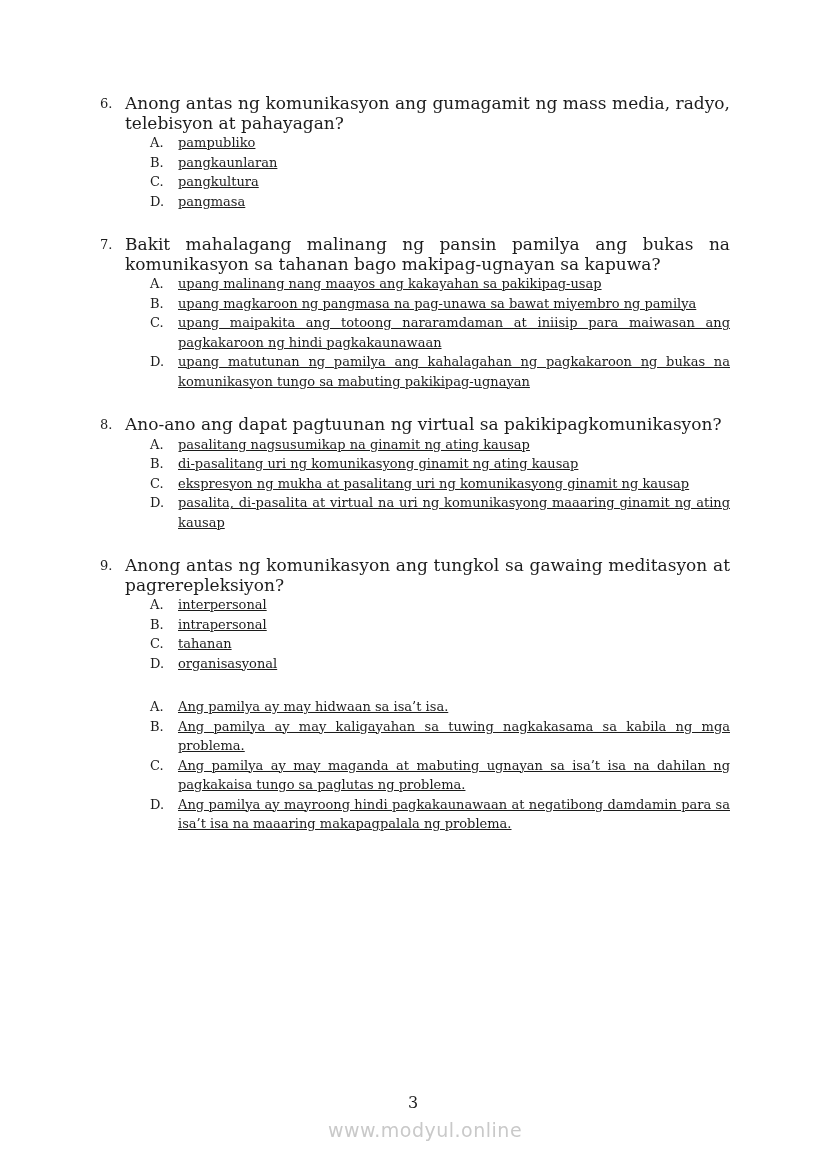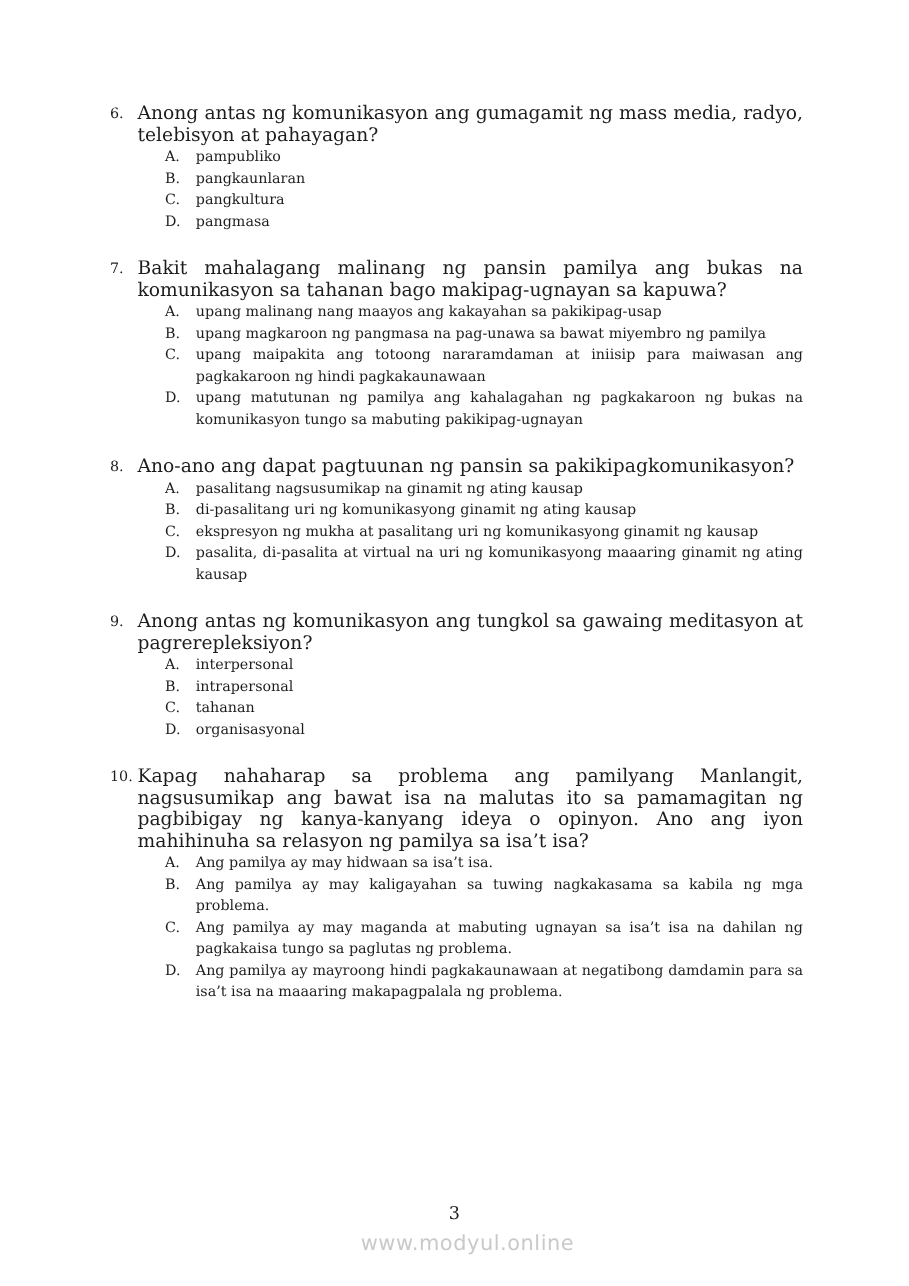--- a/index.html
+++ b/index.html
@@ -43,20 +43,21 @@
     flex: 0 0 28px;
     width: 28px;
     font-size: 13px;
     line-height: 19.5px;
   }
   .opt-text {
     flex: 1;
     font-size: 13px;
     line-height: 19.5px;
     text-align: justify;
+    text-decoration: underline;
   }
   .footer {
     position: absolute;
     left: 0;
     right: 0;
     bottom: 28px;
     text-align: center;
   }
   .page-number {
     font-size: 16px;
@@ -125,21 +126,21 @@
         <div class="option">
           <span class="opt-letter">D.</span>
           <div class="opt-text">upang matutunan ng pamilya ang kahalagahan ng pagkakaroon ng bukas na komunikasyon tungo sa mabuting pakikipag-ugnayan</div>
         </div>
       </div>
     </div>
 
     <div class="question">
       <div class="q-row">
         <span class="q-num">8.</span>
-        <div class="q-text">Ano-ano ang dapat pagtuunan ng pansin sa pakikipagkomunikasyon?</div>
+        <div class="q-text">Ano-ano ang dapat pagtuunan ng virtual sa pakikipagkomunikasyon?</div>
       </div>
       <div class="options">
         <div class="option">
           <span class="opt-letter">A.</span>
           <div class="opt-text">pasalitang nagsusumikap na ginamit ng ating kausap</div>
         </div>
         <div class="option">
           <span class="opt-letter">B.</span>
           <div class="opt-text">di-pasalitang uri ng komunikasyong ginamit ng ating kausap</div>
         </div>
@@ -173,24 +174,20 @@
           <div class="opt-text">tahanan</div>
         </div>
         <div class="option">
           <span class="opt-letter">D.</span>
           <div class="opt-text">organisasyonal</div>
         </div>
       </div>
     </div>
 
     <div class="question">
-      <div class="q-row">
-        <span class="q-num">10.</span>
-        <div class="q-text">Kapag nahaharap sa problema ang pamilyang Manlangit, nagsusumikap ang bawat isa na malutas ito sa pamamagitan ng pagbibigay ng kanya-kanyang ideya o opinyon. Ano ang iyon mahihinuha sa relasyon ng pamilya sa isa’t isa?</div>
-      </div>
       <div class="options">
         <div class="option">
           <span class="opt-letter">A.</span>
           <div class="opt-text">Ang pamilya ay may hidwaan sa isa’t isa.</div>
         </div>
         <div class="option">
           <span class="opt-letter">B.</span>
           <div class="opt-text">Ang pamilya ay may kaligayahan sa tuwing nagkakasama sa kabila ng mga problema.</div>
         </div>
         <div class="option">

